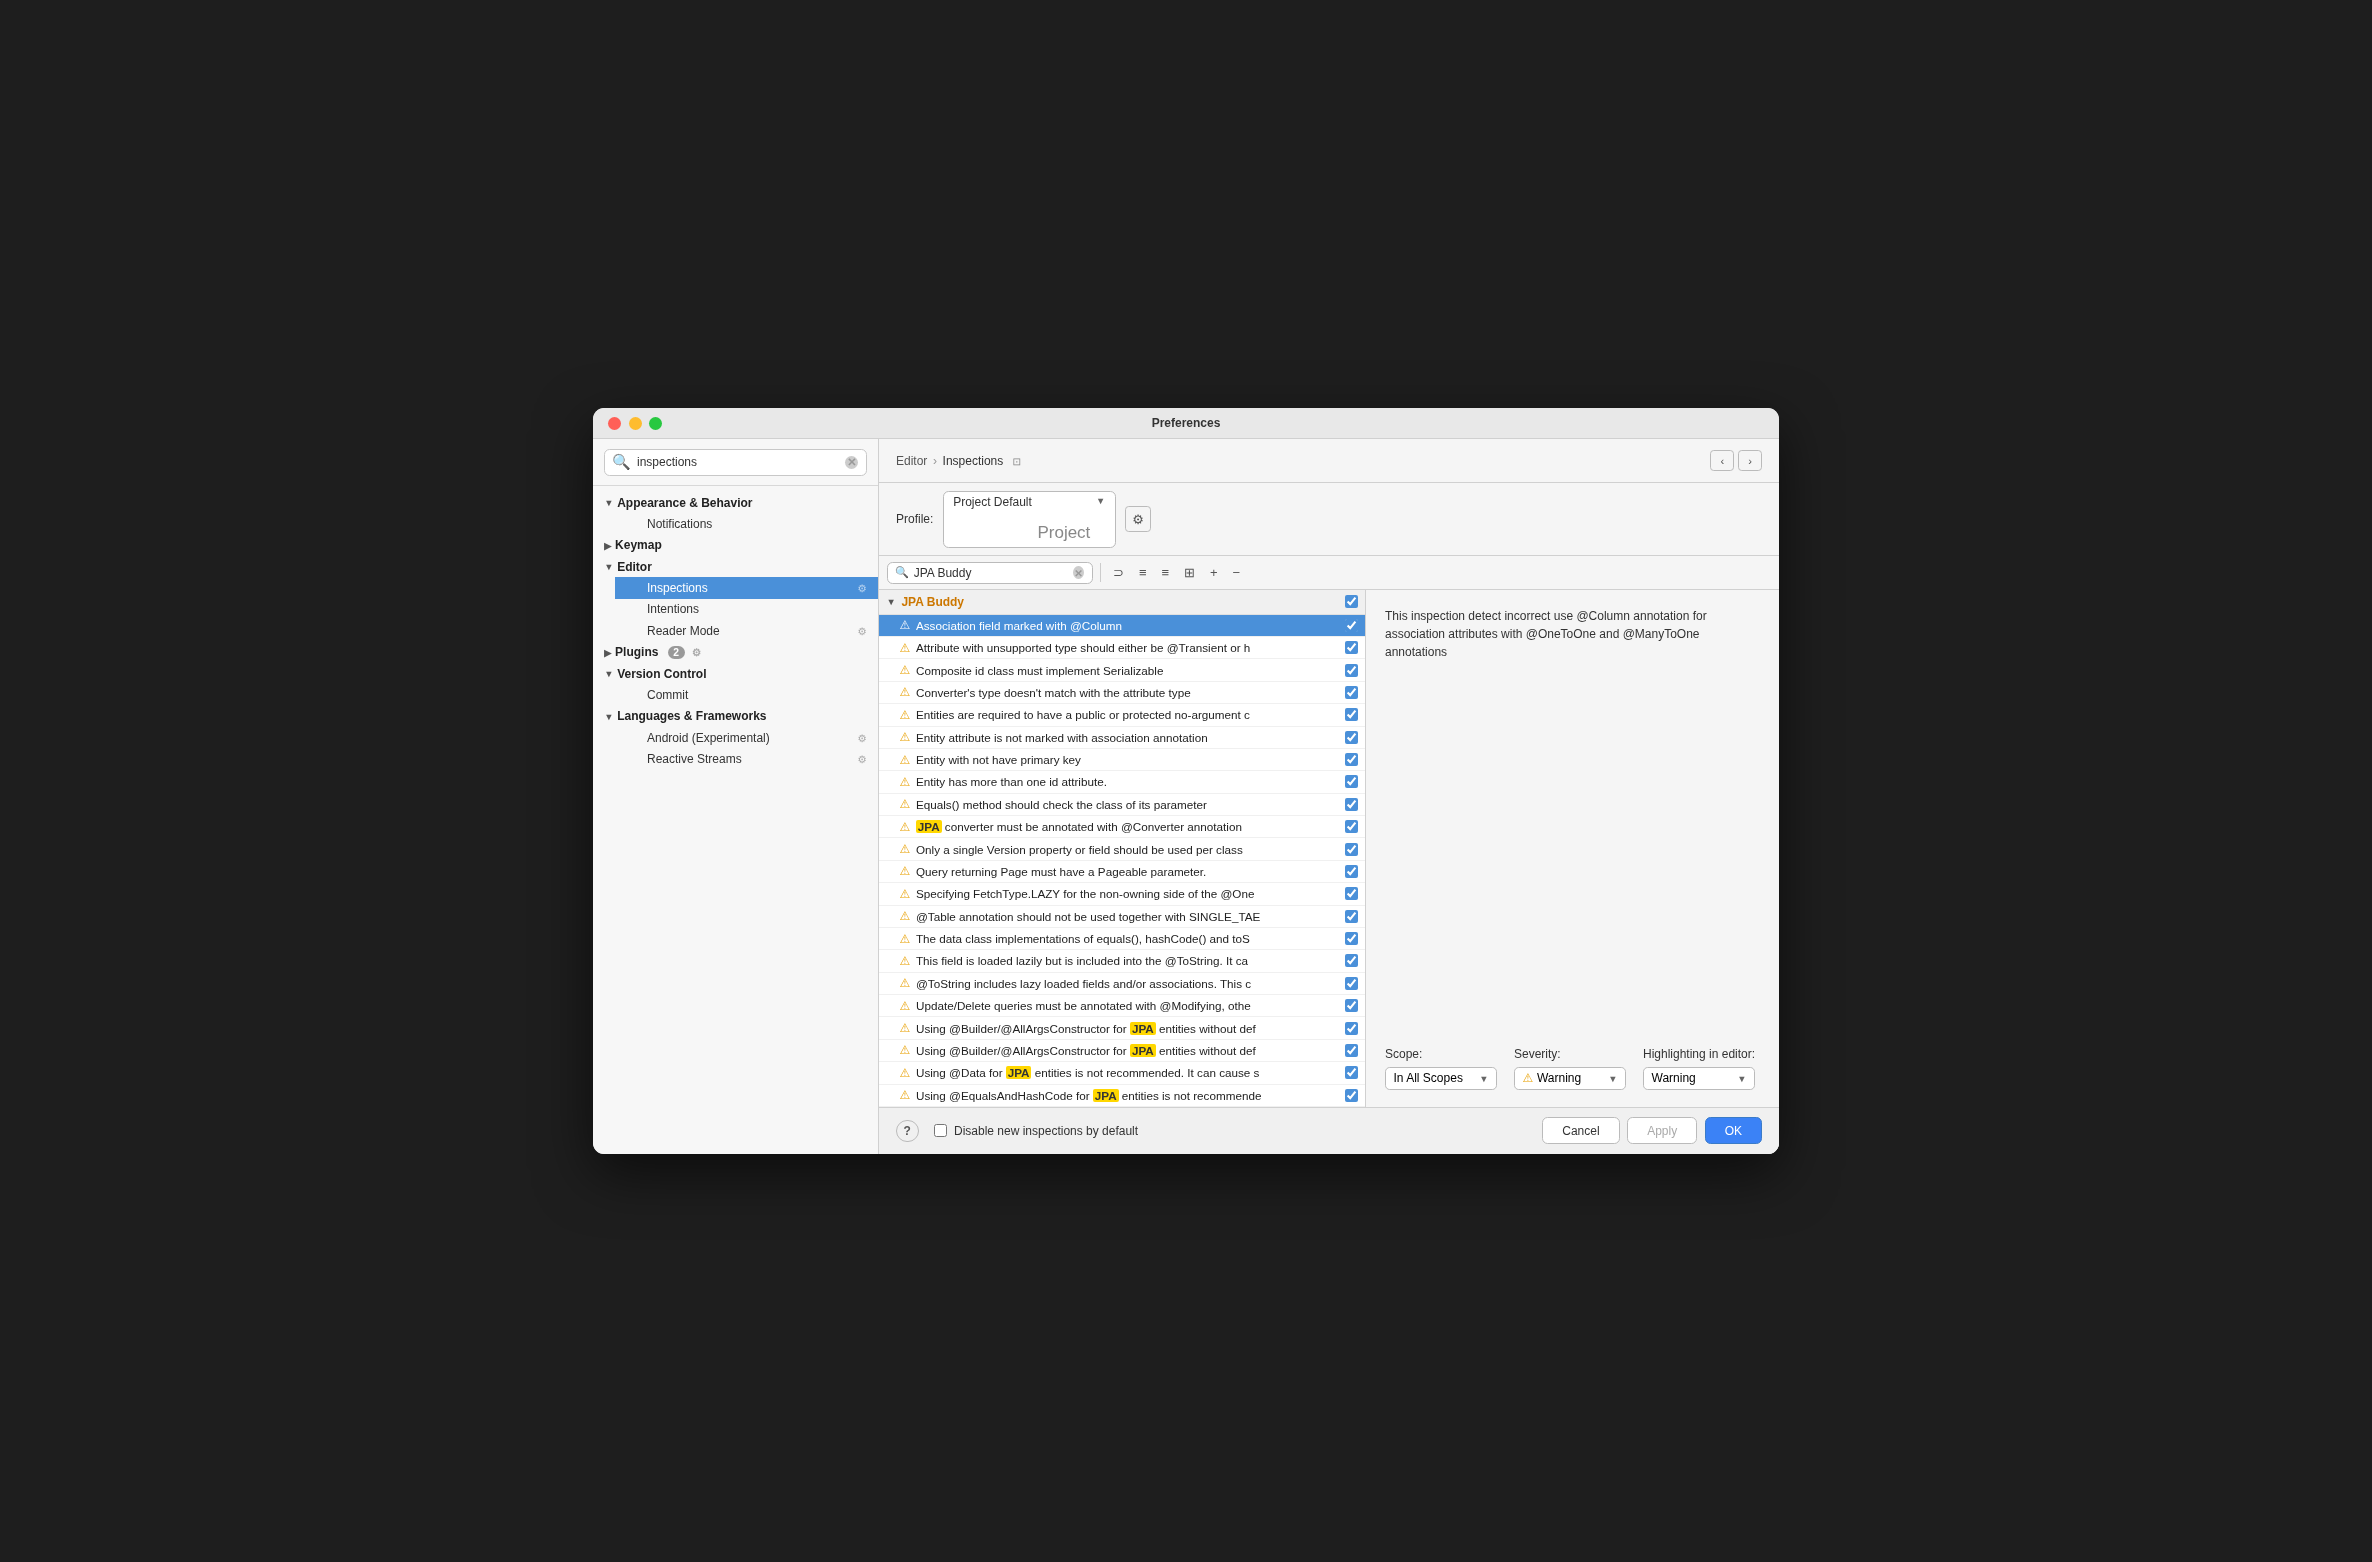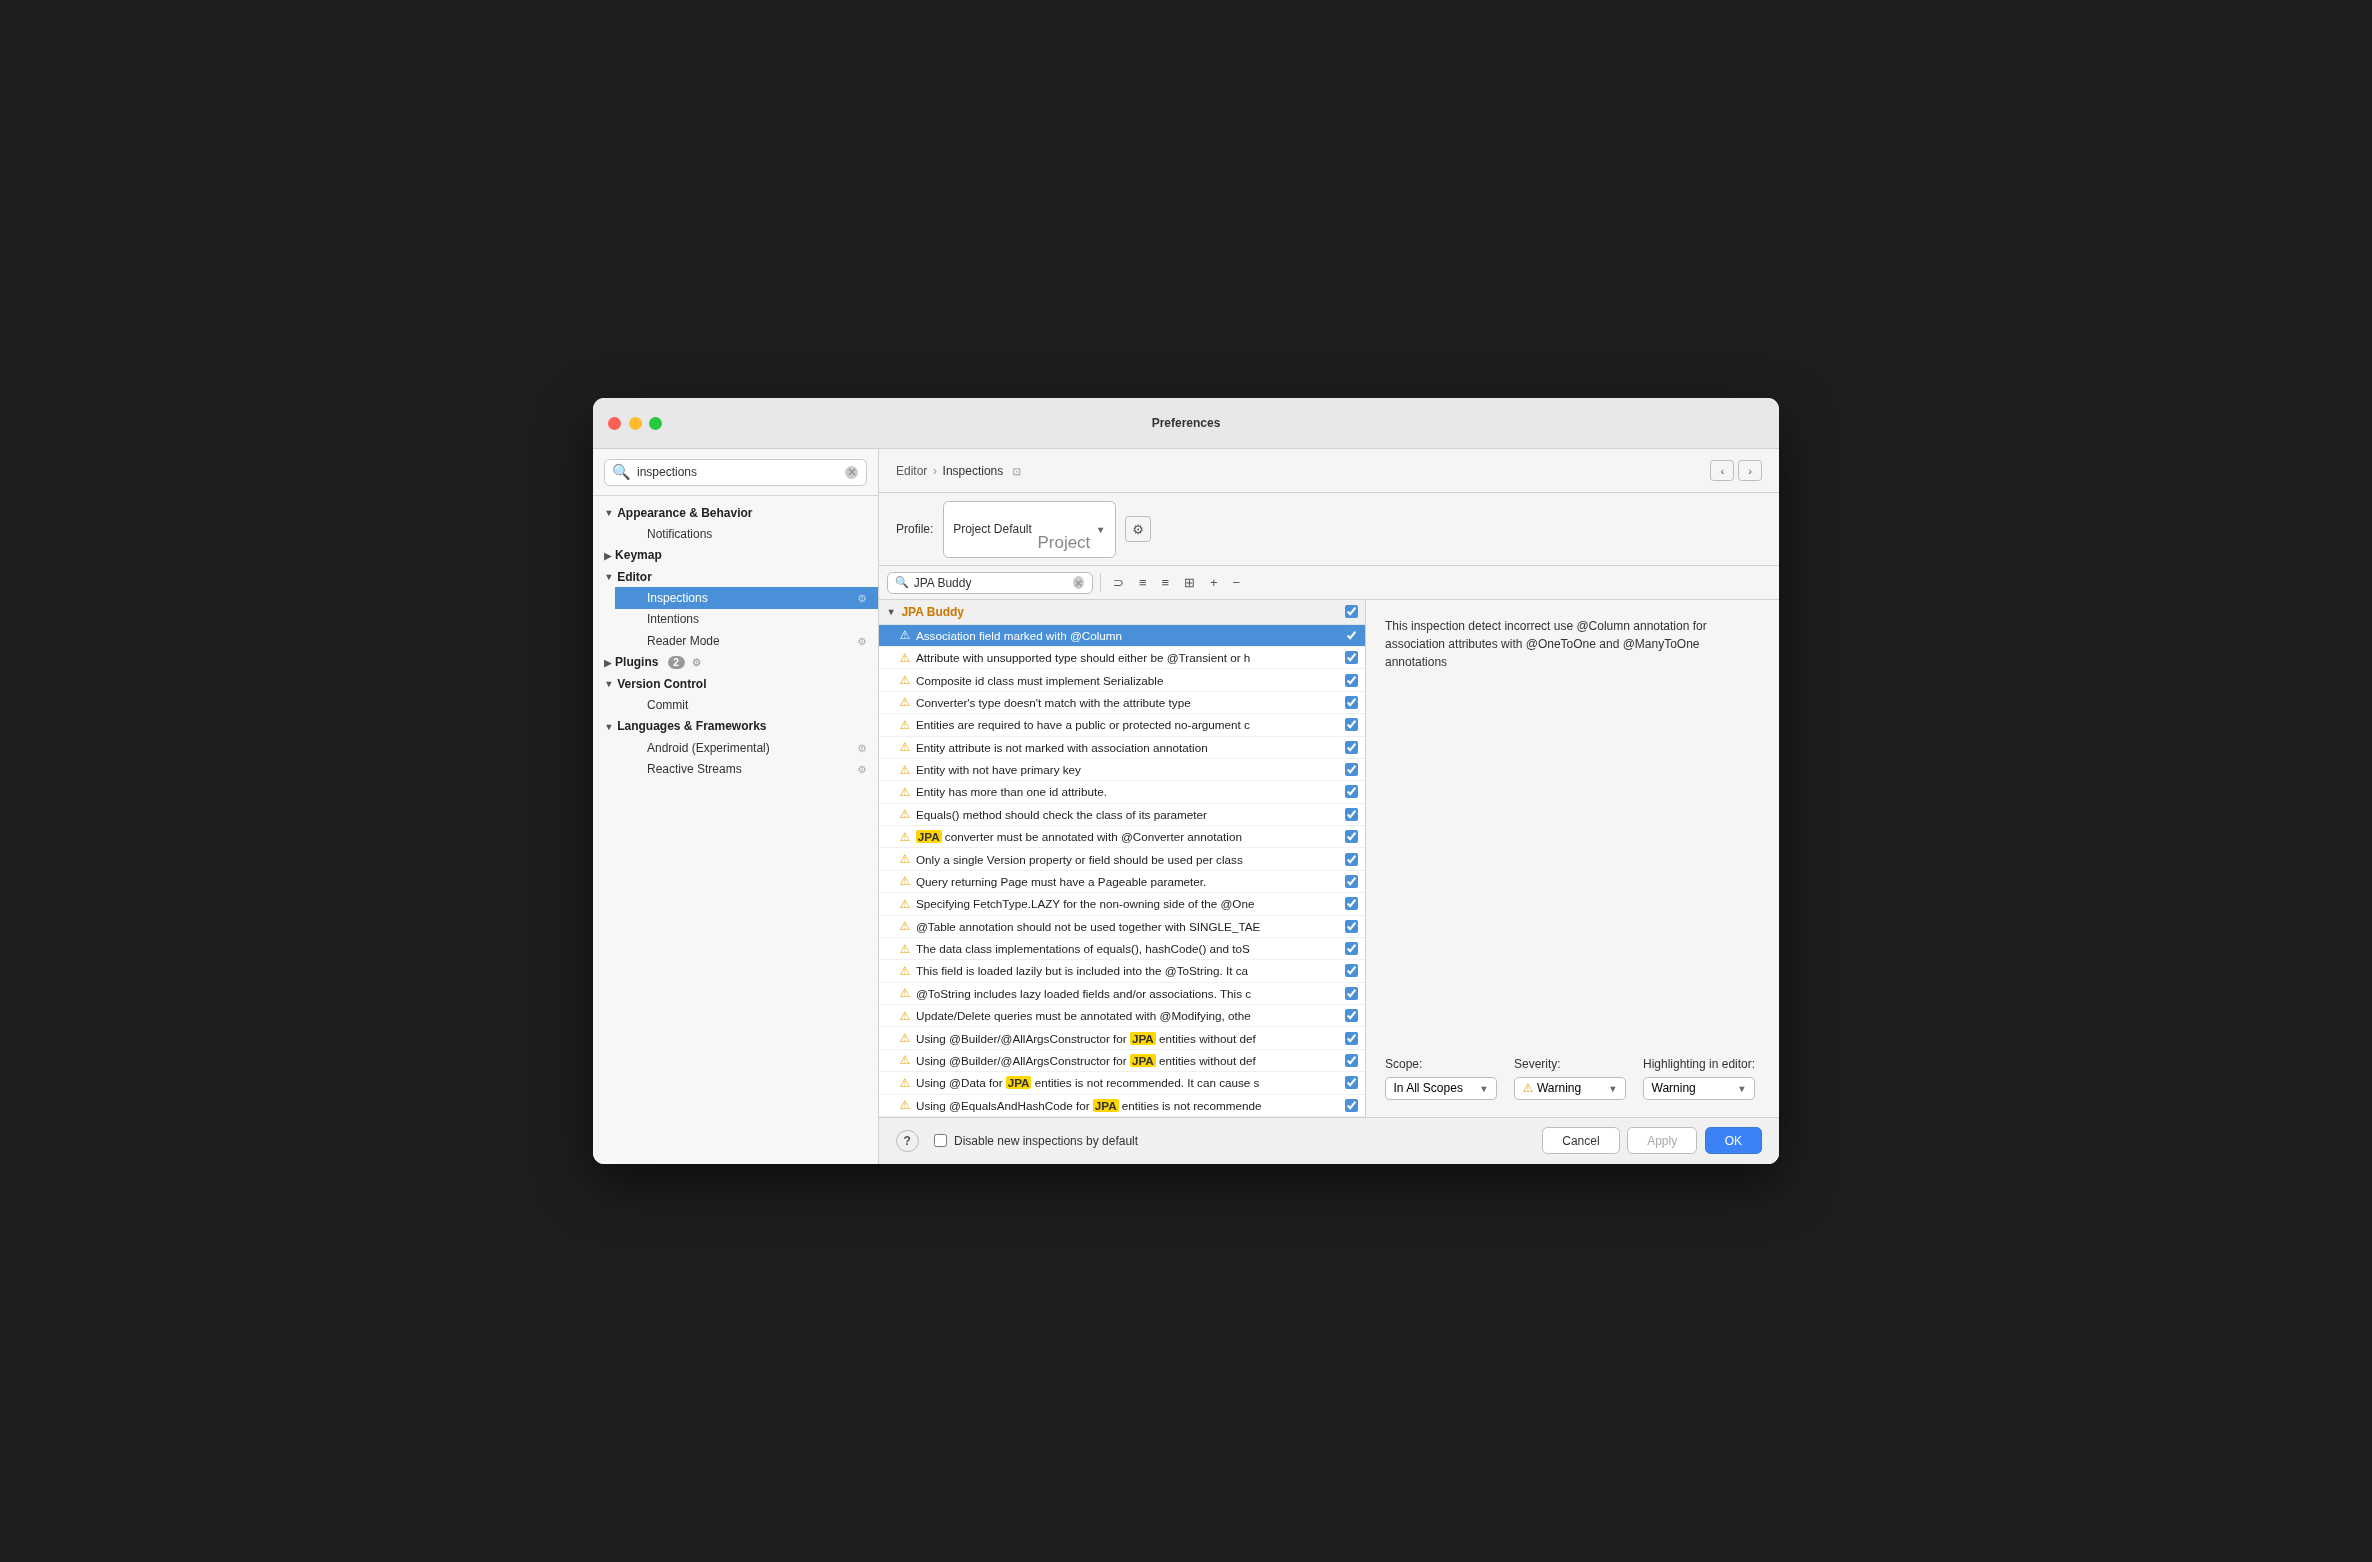--- a/index.html
+++ b/index.html
@@ -15,21 +15,21 @@
       width: 1186px;
       background: #f0f0f0;
       border-radius: 11.2px;
       box-shadow: 0 19px 56px rgba(0,0,0,0.6);
       overflow: hidden;
       display: flex;
       flex-direction: column;
     }
     .titlebar {
       background: #e8e8e8;
-      height: 51px;
+      height: 31px;
       display: flex;
       align-items: center;
       justify-content: center;
       position: relative;
       border-bottom: 0.9px solid #d0d0d0;
       border-radius: 11.2px 11.2px 0 0;
     }
     .traffic-lights {
       position: absolute;
       left: 15px;
@@ -185,21 +185,21 @@
       display: flex;
       align-items: center;
       padding: 7.5px 17px;
       gap: 9.4px;
       border-bottom: 0.9px solid #d0d0d0;
       background: #f5f5f5;
     }
     .profile-label { font-size: 12px; color: #333; }
     .profile-select {
       display: flex;
-      align-items: center;
+      align-items: flex-start;
       background: white;
       border: 0.9px solid #bbb;
       border-radius: 5.6px;
       padding: 3.7px 9.4px;
       gap: 5.6px;
       cursor: pointer;
       font-size: 12px;
       color: #333;
       min-width: 169px;
     }

